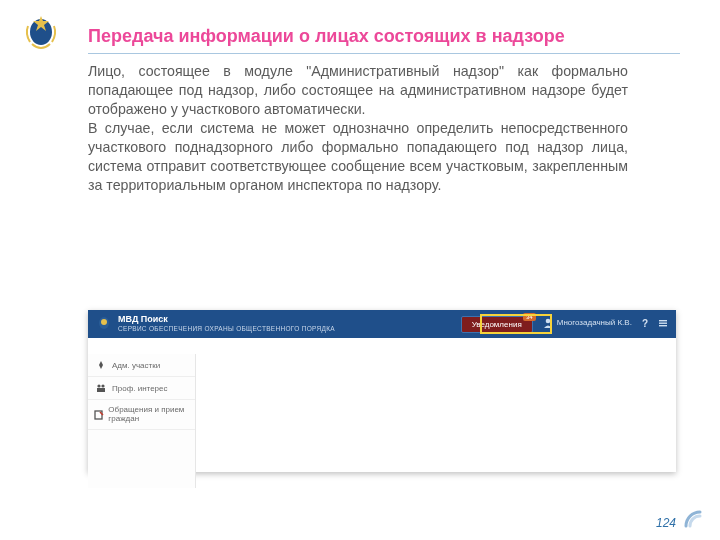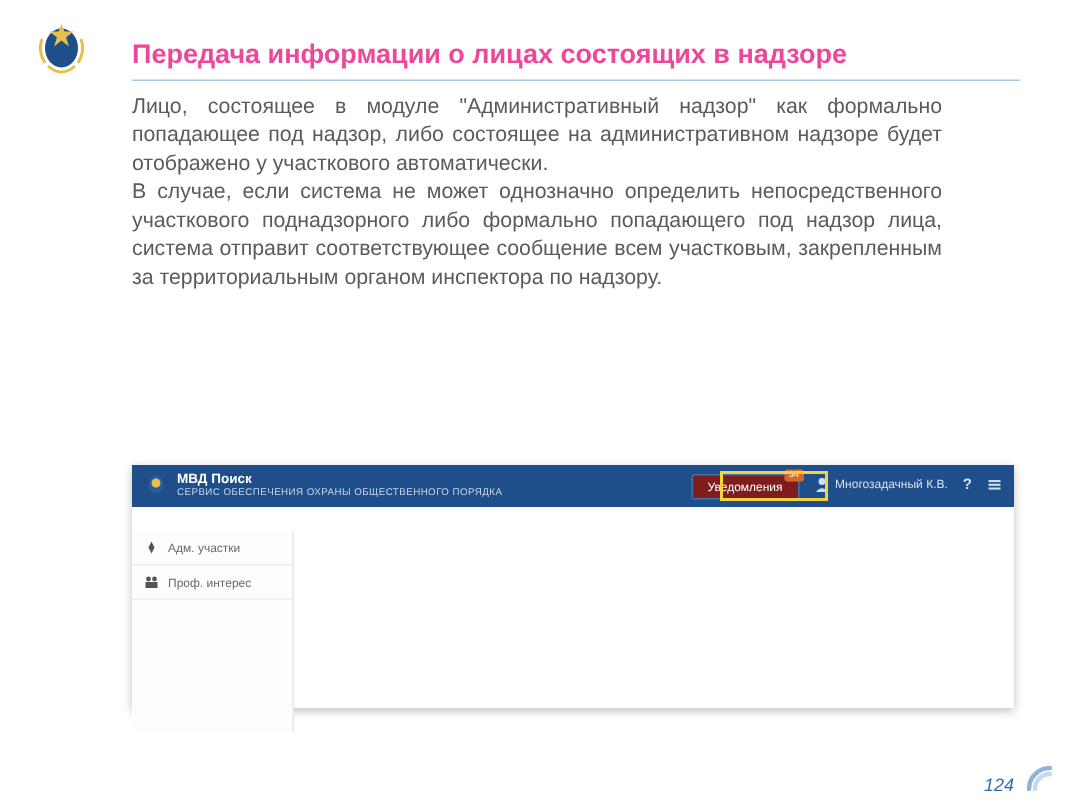--- a/index.html
+++ b/index.html
@@ -205,20 +205,29 @@
     <div class="item">
       <span class="sicon">
         <svg width="10" height="10" viewBox="0 0 10 10">
             <circle cx="3" cy="3" r="1.6" fill="#555"></circle>
             <circle cx="7" cy="3" r="1.6" fill="#555"></circle>
             <rect x="1" y="5" width="8" height="4" fill="#555"></rect>
           </svg>
       </span>
       <span>Проф. интерес</span>
     </div>
+    <div class="item tall">
+      <span class="sicon">
+        <svg width="10" height="10" viewBox="0 0 10 10">
+            <rect x="1" y="1" width="7" height="8" fill="none" stroke="#555" stroke-width="1.3"></rect>
+            <path d="M6 2 L9 5" stroke="#c0392b" stroke-width="1.5"></path>
+          </svg>
+      </span>
+      <span>Обращения и прием граждан</span>
+    </div>
   </div>
 </div>
 
 <div class="page-number">124</div>
 
 <div class="corner-dec">
   <svg width="22" height="22" viewBox="0 0 22 22">
     <path d="M4 18 A14 14 0 0 1 18 4" stroke="#8fb4d6" stroke-width="3" fill="none" stroke-linecap="round"></path>
     <path d="M8 18 A10 10 0 0 1 18 8" stroke="#c5d9ec" stroke-width="3" fill="none" stroke-linecap="round"></path>
   </svg>

